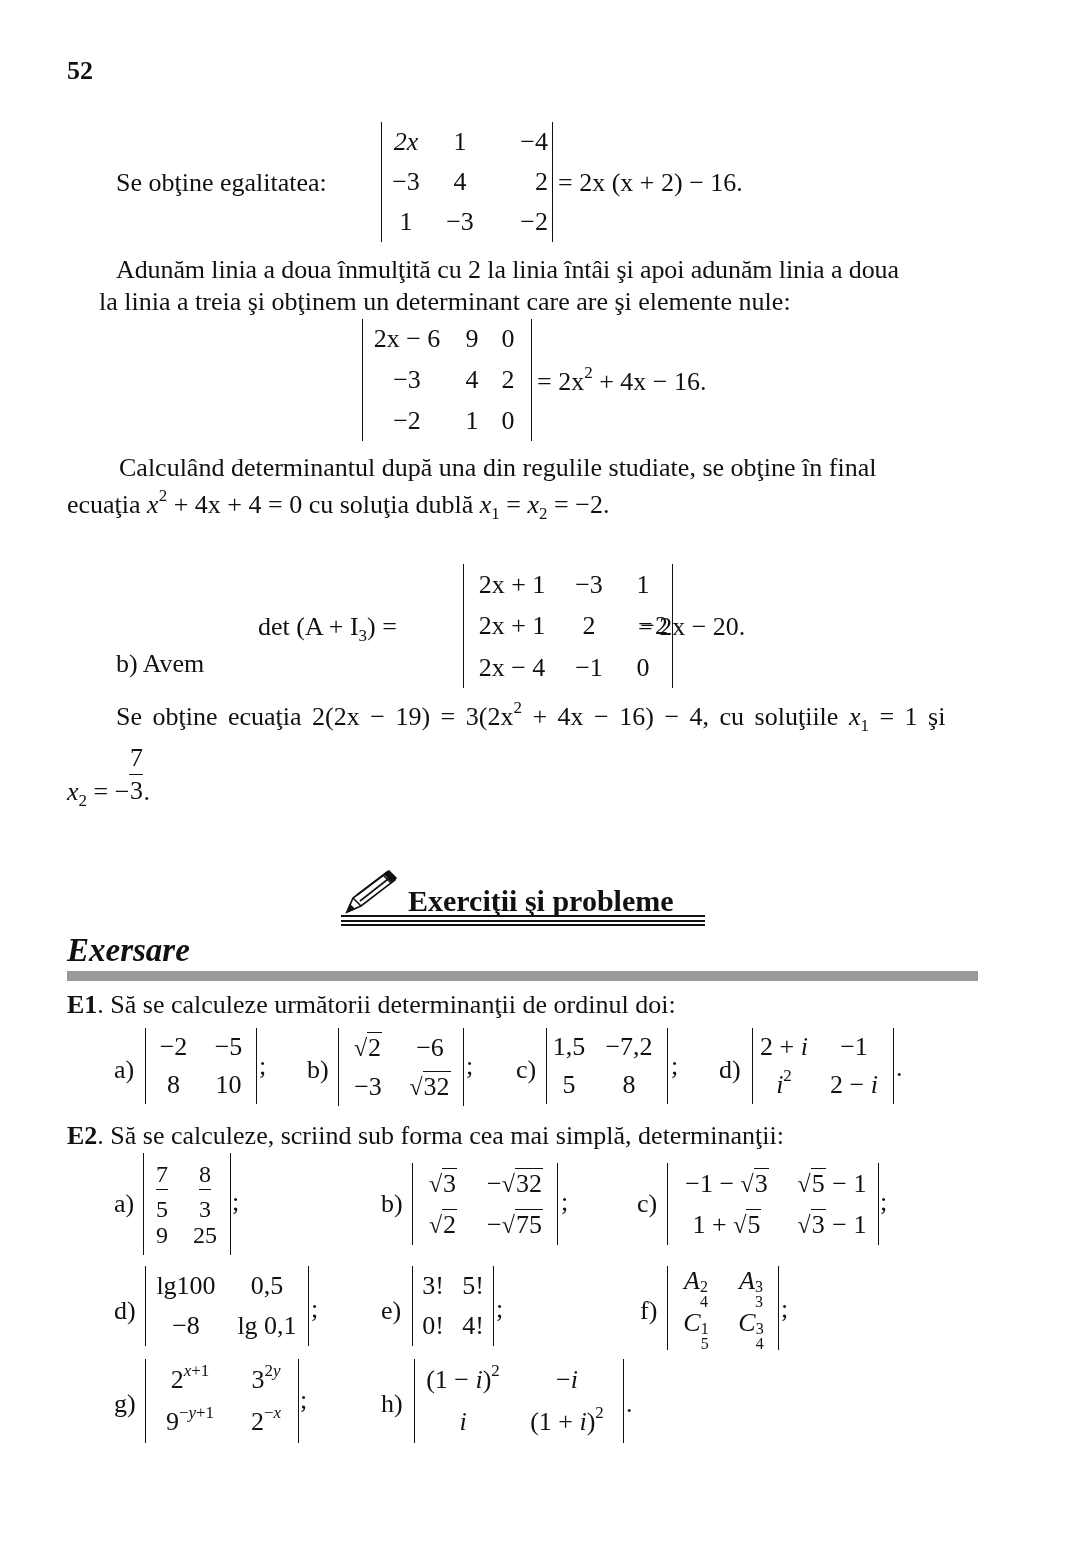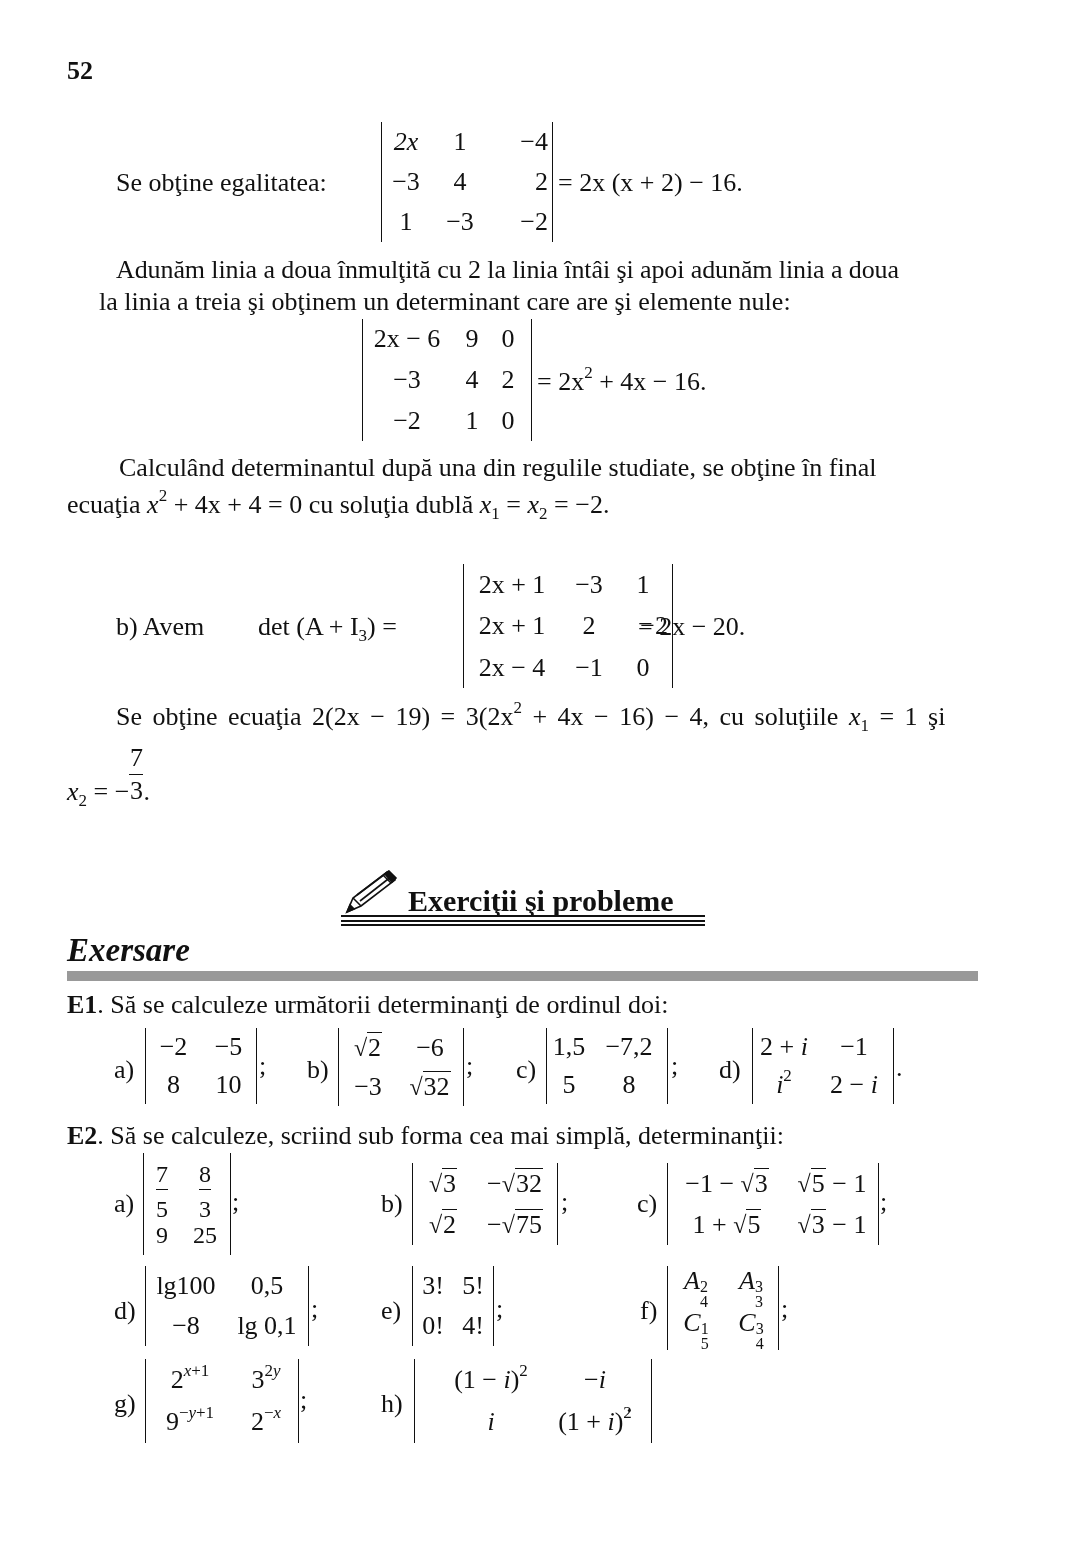--- a/index.html
+++ b/index.html
@@ -57,21 +57,21 @@
   <span>2</span>
   <span>−2</span>
   <span>1</span>
   <span>0</span>
 </div>
 <div class="abs txt" style="left:537px; top:366px;"><span>= 2x</span><sup>2</sup><span> + 4x − 16.</span></div>
 
 <div class="abs txt" style="left:119px; top:452px;">Calculând determinantul după una din regulile studiate, se obţine în final</div>
 <div class="abs txt" style="left:67px; top:489px;"><span>ecuaţia </span><span class="it">x</span><sup>2</sup><span> + 4x + 4 = 0</span><span> cu soluţia dublă </span><span class="it">x</span><sub>1</sub><span> = </span><span class="it">x</span><sub>2</sub><span> = −2.</span></div>
 
-<div class="abs txt" style="left:116px; top:611px;">b) Avem</div>
+<div class="abs txt" style="left:116px; top:648px;">b) Avem</div>
 <div class="abs txt" style="left:258px; top:611px;"><span>det (A + I</span><sub>3</sub><span>) =</span></div>
 <div class="det" style="left:424px; top:564px; width:208px; height:124px; grid-template-columns: 96px 58px 50px; grid-template-rows: 41px 42px 41px; margin-left: 39px;">
   <span>2x + 1</span>
   <span>−3</span>
   <span>1</span>
   <span>2x + 1</span>
   <span>2</span>
   <span class="r">−2</span>
   <span>2x − 4</span>
   <span>−1</span>
@@ -98,21 +98,21 @@
   </g>
 </svg>
 <div class="abs title">Exerciţii şi probleme</div>
 <div class="title-rule" style="top:915px;"></div>
 <div class="title-rule" style="top:920px;"></div>
 <div class="title-rule" style="top:924px;"></div>
 
 <div class="abs exersare">Exersare</div>
 <div class="graybar"></div>
 
-<div class="abs txt" style="left:67px; top:989px;"><span class="ex-label">E1</span><span>. Să se calculeze următorii determinanţi de ordinul doi:</span></div>
+<div class="abs txt" style="left:67px; top:989px;"><span class="ex-label">E1</span><span>. Să se calculeze următorii determinanţii de ordinul doi:</span></div>
 
 <div class="abs txt" style="left:114px; top:1054px;">a)</div>
 <div class="det" style="left:145px; top:1028px; width:110px; height:76px; grid-template-columns: 55px 55px; grid-template-rows: 38px 38px;">
   <span>−2</span>
   <span>−5</span>
   <span>8</span>
   <span>10</span>
 </div>
 <div class="abs txt" style="left:259px; top:1050px;">;</div>
 
@@ -222,19 +222,19 @@
 <div class="abs txt" style="left:114px; top:1388px;">g)</div>
 <div class="det" style="left:145px; top:1359px; width:152px; height:84px; grid-template-columns: 88px 64px; grid-template-rows: 42px 42px;">
   <span>2<sup><i>x</i>+1</sup></span>
   <span>3<sup>2<i>y</i></sup></span>
   <span>9<sup>−<i>y</i>+1</sup></span>
   <span>2<sup>−<i>x</i></sup></span>
 </div>
 <div class="abs txt" style="left:300px; top:1384px;">;</div>
 
 <div class="abs txt" style="left:381px; top:1388px;">h)</div>
-<div class="det" style="left:414px; top:1359px; width:208px; height:84px; grid-template-columns: 96px 112px; grid-template-rows: 42px 42px; padding-left: 28px;">
+<div class="det" style="left:414px; top:1359px; width:208px; height:84px; grid-template-columns: 96px 112px; grid-template-rows: 42px 42px;">
   <span>(1 − <i>i</i>)<sup>2</sup></span>
   <span>−<i>i</i></span>
   <span><i>i</i></span>
   <span>(1 + <i>i</i>)<sup>2</sup></span>
 </div>
 <div class="abs txt" style="left:626px; top:1388px;">.</div>
 
 </body></html>

